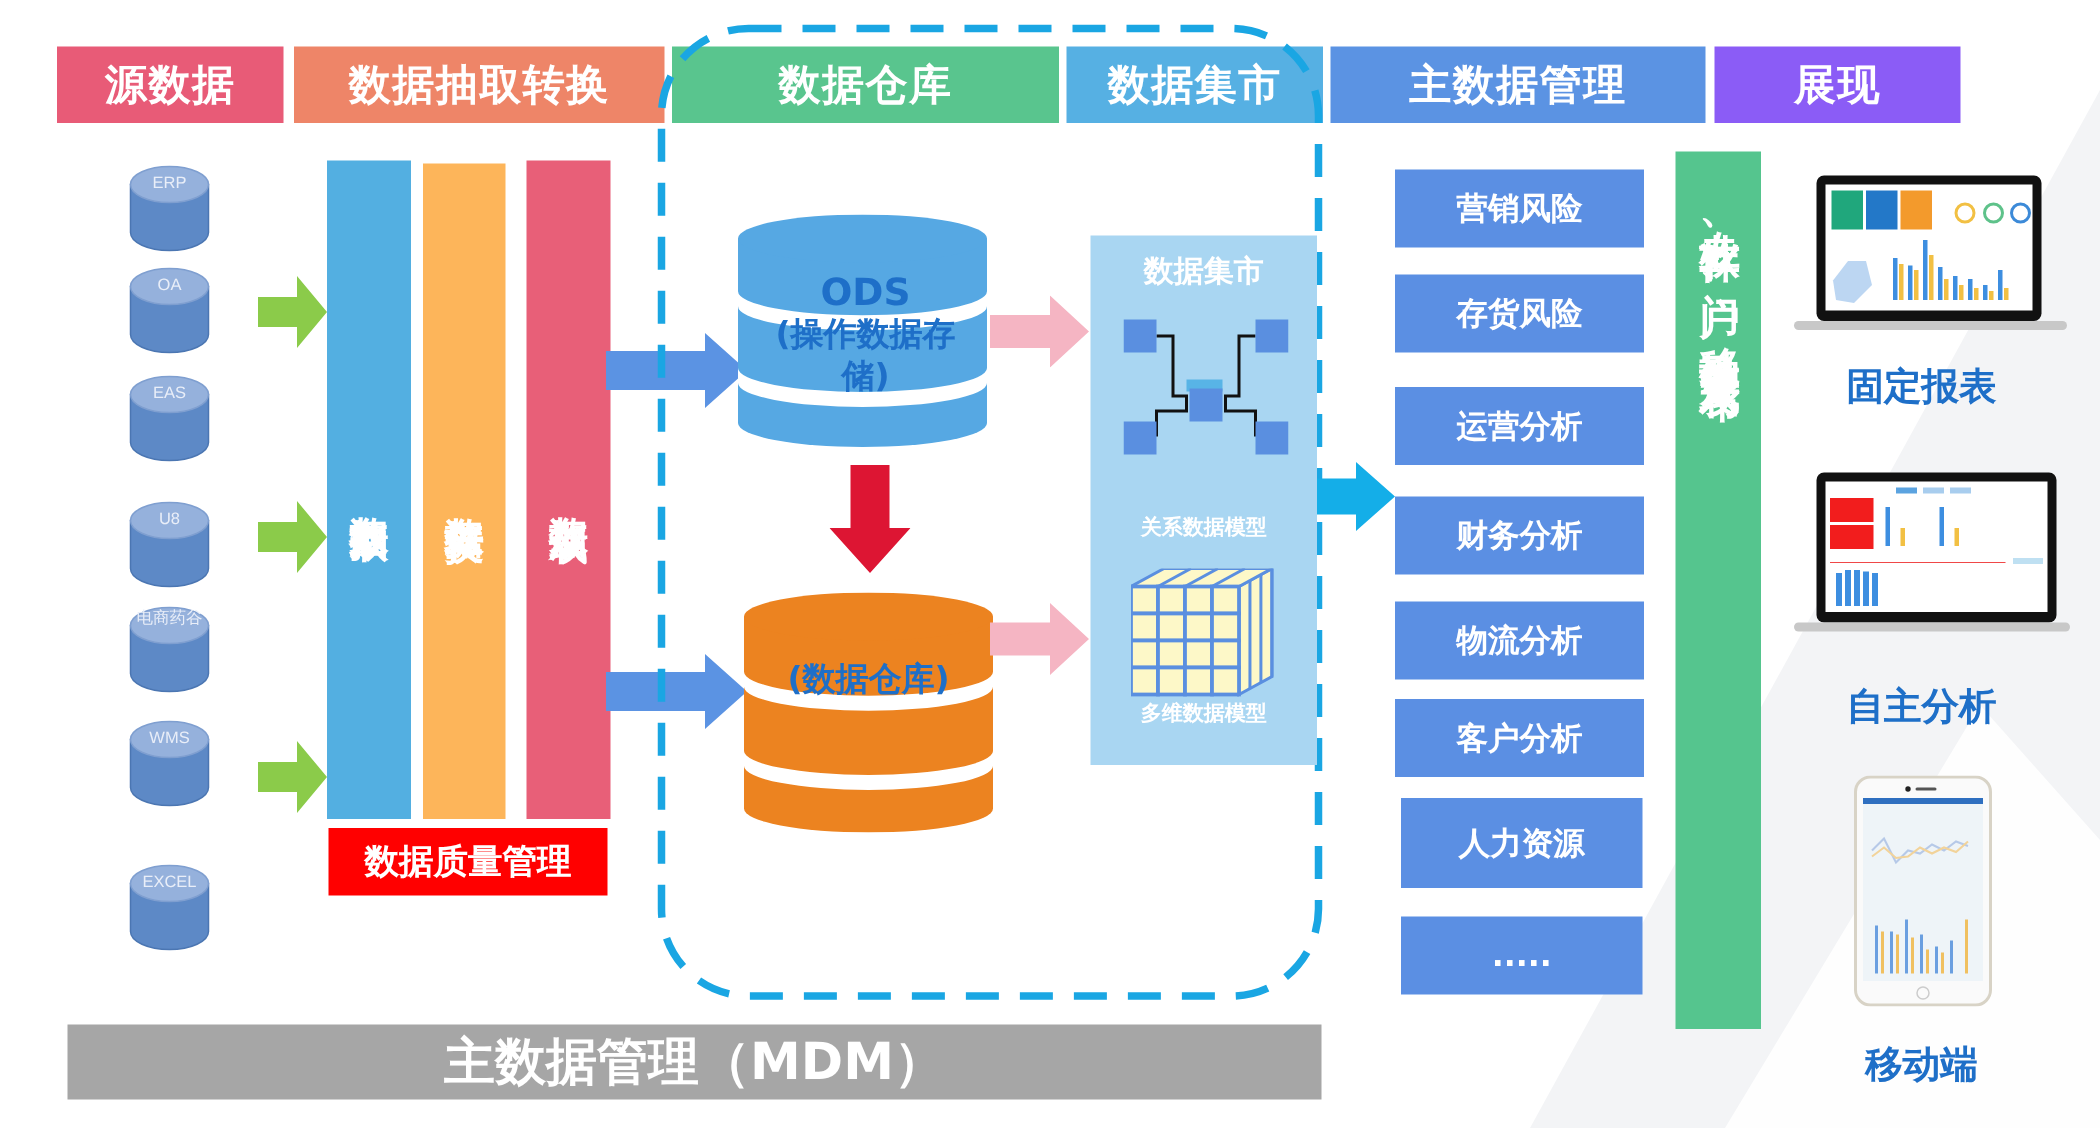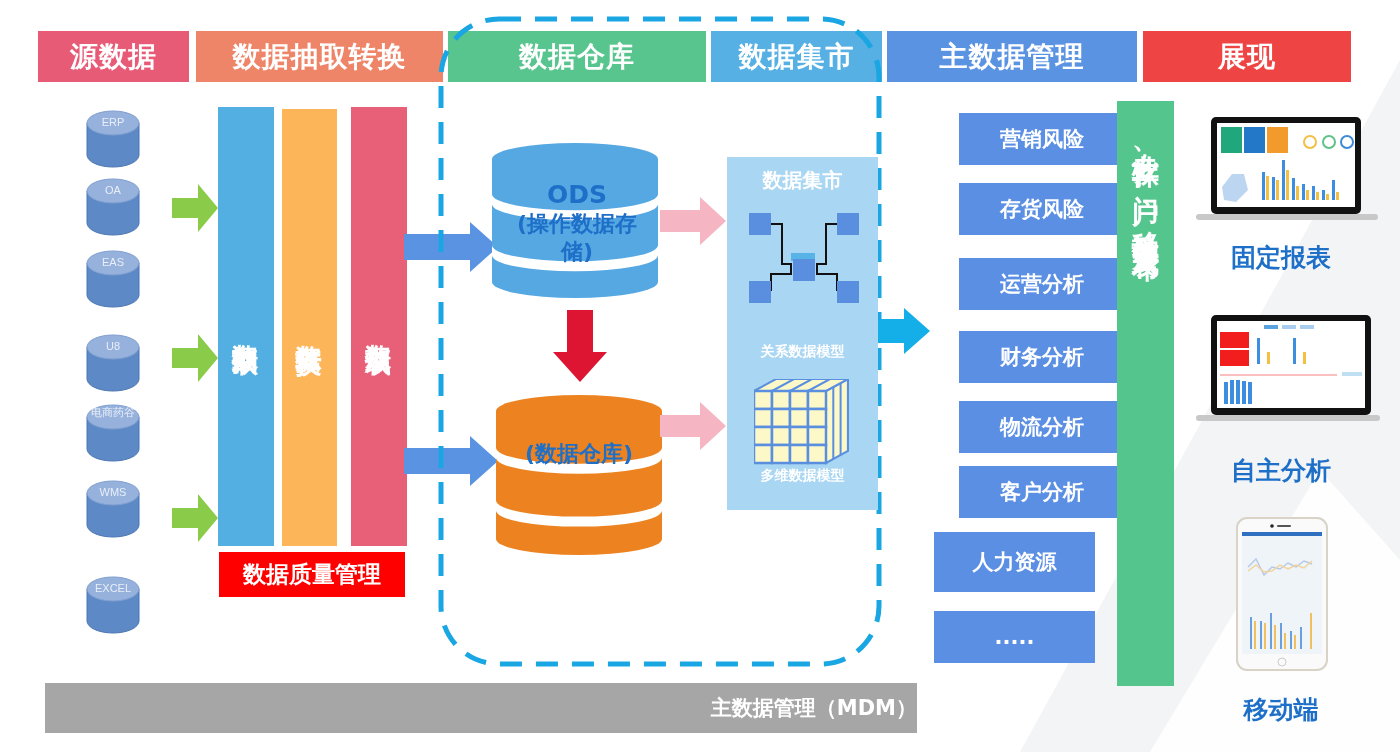--- a/index.html
+++ b/index.html
@@ -8,21 +8,21 @@
   .abs { position:absolute; }
   .bg-shape { position:absolute; }
   .hdr { position:absolute; top:31px; height:51px; color:#fff; font-weight:bold; font-size:28px;
          display:flex; align-items:center; justify-content:center; letter-spacing:1px; }
   .vcol { position:absolute; color:#fff; font-weight:bold; font-size:26px; display:flex; align-items:center;
           justify-content:center; writing-mode:vertical-rl; text-orientation:upright; letter-spacing:2px; }
   .db-small { position:absolute; width:54px; height:58px; }
   .db-small .lbl { position:absolute; left:0; top:6px; width:54px; text-align:center; color:#e9eef8;
                    font-size:11px; font-family:"Liberation Sans", sans-serif; line-height:12px; }
   .green-arrow { position:absolute; width:48px; height:48px; }
-  .ana { position:absolute; left:959px; width:166px; background:#5b8fe3; color:#fff; font-weight:bold;
+  .ana { position:absolute; left:930px; width:166px; background:#5b8fe3; color:#fff; font-weight:bold;
          font-size:21px; display:flex; align-items:center; justify-content:center; }
   .pres-label { position:absolute; color:#1e6fc8; font-weight:bold; font-size:25px; text-align:center; width:200px; }
 </style>
 </head>
 <body>
 
 <svg class="bg-shape" style="left:0;top:0" width="1400" height="752">
   <polygon points="1020,752 1400,60 1400,752" fill="#f3f4f6"></polygon>
   <polygon points="1150,752 1320,470 1400,560 1400,752" fill="#ffffff" opacity="0.9"></polygon>
 </svg>
@@ -35,21 +35,21 @@
   </div>
 <div class="hdr" style="left: 448px; width: 258px; background: rgb(89, 197, 142);">
     <span>数据仓库</span>
   </div>
 <div class="hdr" style="left: 711px; width: 171px; background: rgb(86, 176, 227);">
     <span>数据集市</span>
   </div>
 <div class="hdr" style="left: 887px; width: 250px; background: rgb(91, 147, 227);">
     <span>主数据管理</span>
   </div>
-<div class="hdr" style="left: 1143px; width: 208px; background: #ef4444;">
+<div class="hdr" style="left: 1143px; width: 164px; background: #8b5cf6;">
     <span>展现</span>
   </div>
 
 <div id="sources">
     <div class="db-small" style="left: 86px; top: 110px;"><svg width="54" height="58" viewBox="0 0 54 58">
         <path d="M1,13 L1,45 A26,12 0 0 0 53,45 L53,13 Z" fill="#5d89c6" stroke="#4b76b2" stroke-width="1"></path>
         <ellipse cx="27" cy="13" rx="26" ry="12" fill="#95b1dc" stroke="#7f9fd0" stroke-width="1"></ellipse>
       </svg><div class="lbl">ERP</div></div>
     <div class="db-small" style="left: 86px; top: 178px;"><svg width="54" height="58" viewBox="0 0 54 58">
         <path d="M1,13 L1,45 A26,12 0 0 0 53,45 L53,13 Z" fill="#5d89c6" stroke="#4b76b2" stroke-width="1"></path>
@@ -308,15 +308,15 @@
       <rect x="28" y="106" width="2" height="26"></rect>
       <rect x="38" y="108" width="2" height="24"></rect>
       <rect x="48" y="116" width="2" height="16"></rect>
       <rect x="58" y="118" width="2" height="14"></rect>
       <rect x="74" y="96" width="2" height="36"></rect>
     </g>
   <circle cx="46" cy="145" r="4" fill="none" stroke="#ccc" stroke-width="1"></circle>
 </svg>
 <div class="pres-label" style="left:1181px;top:693px;">移动端</div>
 
-<div class="abs" id="mdm-bar" style="left: 45px; top: 683px; width: 836px; height: 50px; display: flex; align-items: center; justify-content: flex-end; color: rgb(255, 255, 255); font-weight: bold; font-size: 21px; background: rgb(166, 166, 166); padding-left: 36px;">
+<div class="abs" id="mdm-bar" style="left: 45px; top: 683px; width: 836px; height: 50px; display: flex; align-items: center; justify-content: center; color: rgb(255, 255, 255); font-weight: bold; font-size: 34px; background: rgb(166, 166, 166);">
   <span>主数据管理（MDM）</span>
 </div>
 
 </body></html>

